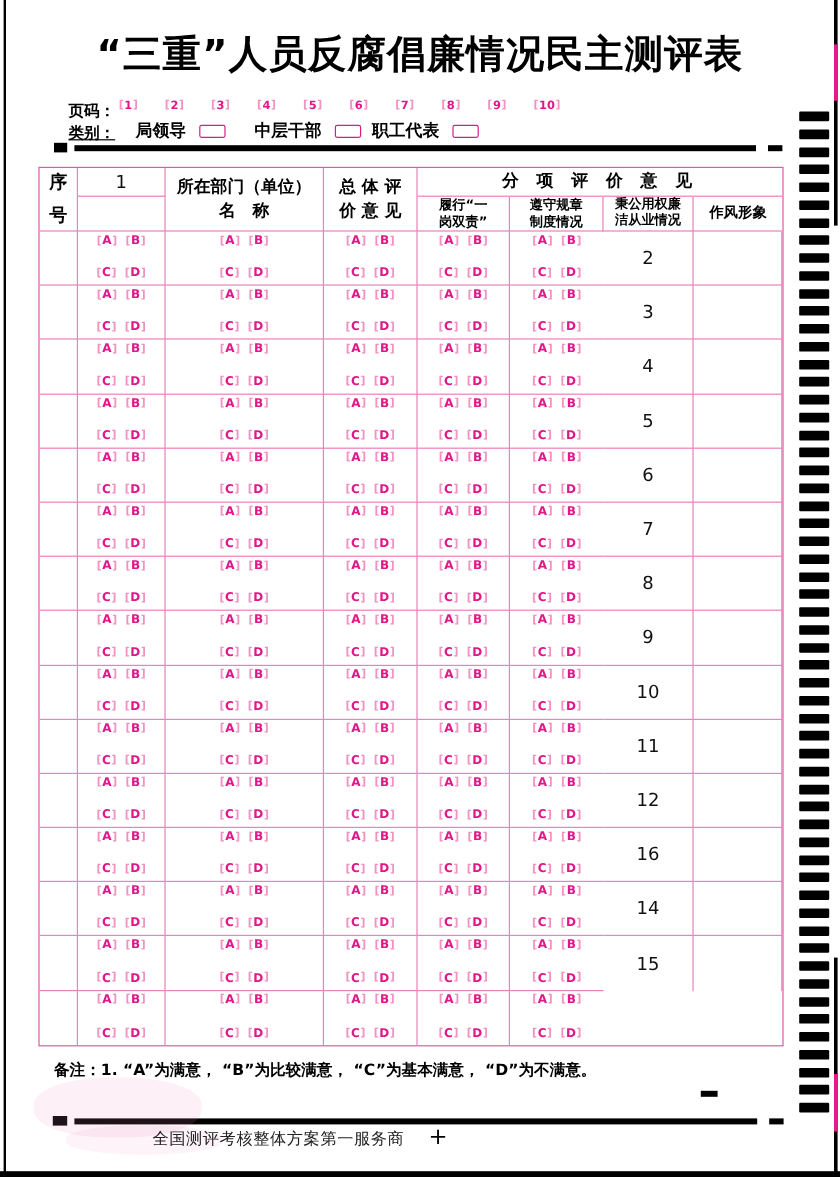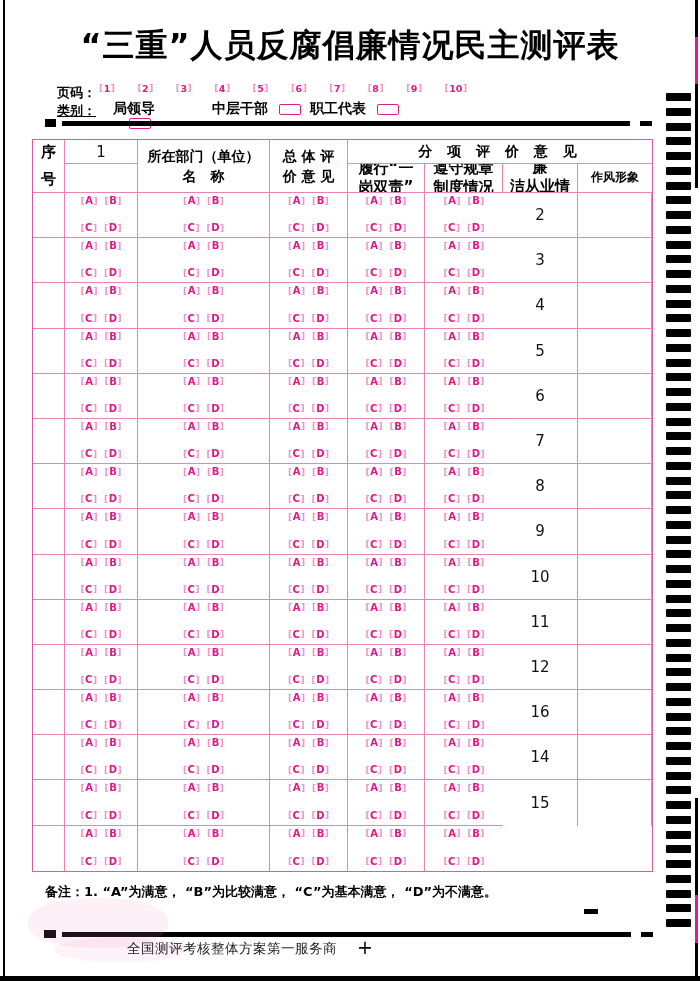--- a/index.html
+++ b/index.html
@@ -26,40 +26,40 @@
   }
   
   .rowlabel{position:absolute;font-size:13px;font-weight:bold;color:#000;}
   .page-bubbles{position:absolute;left:99px;top:84px;width:368px;display:flex;justify-content:space-between;}
   .pbub{display:inline-flex;align-items:center;cursor:pointer;}
   .bk{color:#f093c3;font-size:9px;font-weight:bold;line-height:1;}
   .lt{color:#e0188a;font-size:10px;font-weight:bold;line-height:1;padding:0 0.5px;}
   .cat-group{position:absolute;top:100px;display:flex;align-items:center;}
   .cat-name{font-size:14px;font-weight:bold;color:#000;}
   .cat-rect{display:inline-block;width:20px;height:9px;border:1.5px solid #e0188a;border-radius:2px;margin-left:11px;background:#fff;cursor:pointer;}
-  .cat-1{left:113px;flex-direction:column;} .cat-2{left:212px;} .cat-3{left:310px;}
+  .cat-1{left:113px;} .cat-2{left:212px;} .cat-3{left:310px;}
   
   .etable{
     position:absolute;left:32px;top:139px;width:621px;
     border:1.5px solid #dd5ba2;box-sizing:border-box;
     display:grid;
     grid-template-columns:32px 73px 132px 78px 77px 78px 75px 74px;
     grid-template-rows:24px 29px repeat(15,45.2px);
     background:#fff;
   }
   .tcell{
     border-right:1px solid #ec82b8;border-bottom:1px solid #ec82b8;
     display:flex;flex-direction:column;align-items:center;justify-content:center;
     box-sizing:border-box;overflow:hidden;
   }
   .no-r{border-right:none;} .no-b{border-bottom:none;}
   .hcell{font-weight:bold;font-size:14px;line-height:1.45;text-align:center;color:#000;}
   .hserial{font-size:15px;line-height:1.8;}
   .hgroup{font-size:14px;letter-spacing:5px;}
-  .hsub{font-size:15px;line-height:1.3;}
+  .hsub{font-size:11px;line-height:1.3;}
   .hsub-single{font-size:12px;}
   .serial{font-size:15px;font-weight:normal;color:#111;}
   .writecell{cursor:text;}
   .bubcell{justify-content:space-between;padding:3px 0 4px 0;}
   .bubline{display:flex;gap:7px;justify-content:center;}
   .bub{display:inline-flex;align-items:center;cursor:pointer;}
   
   .notes{position:absolute;left:45px;top:883px;font-size:13px;font-weight:bold;color:#000;white-space:nowrap;}
   .note-line2{position:absolute;left:92px;top:905px;font-size:13px;font-weight:bold;color:#000;white-space:nowrap;}
   .pinkbracket{color:#f093c3;font-size:11px;font-weight:bold;}

